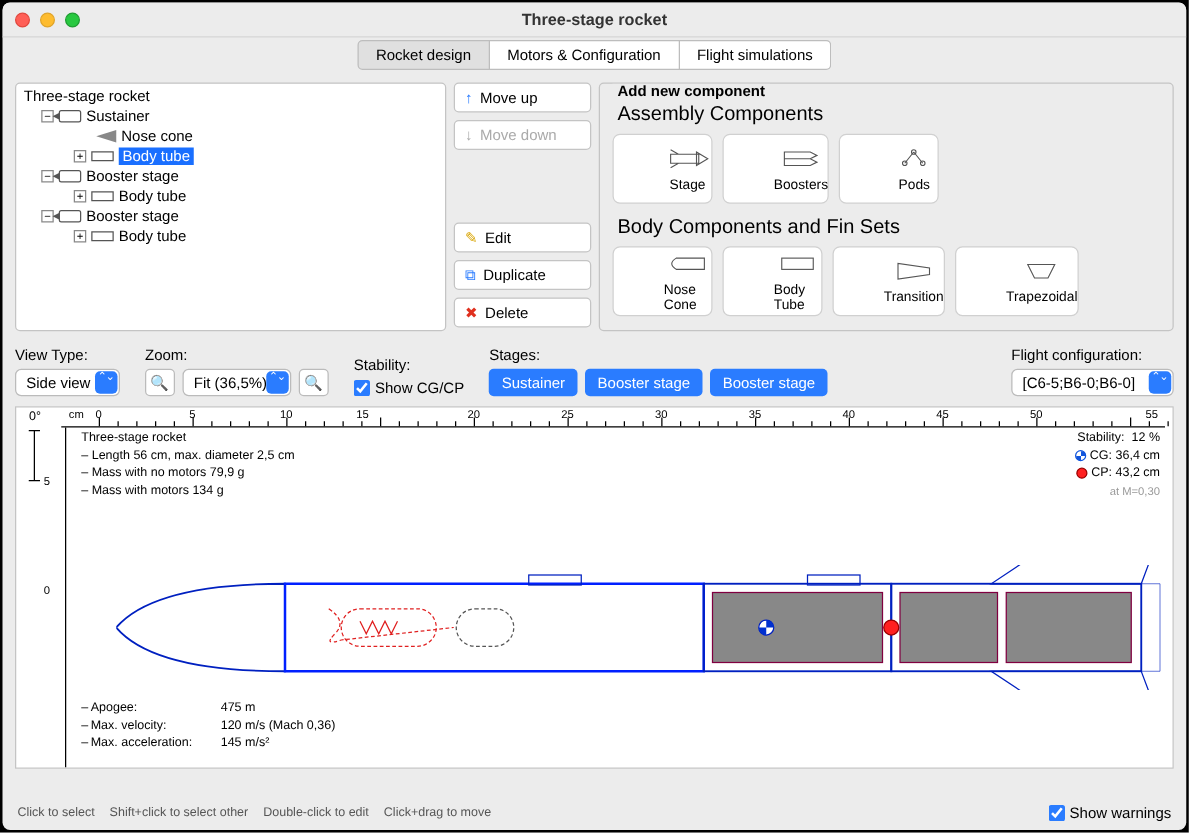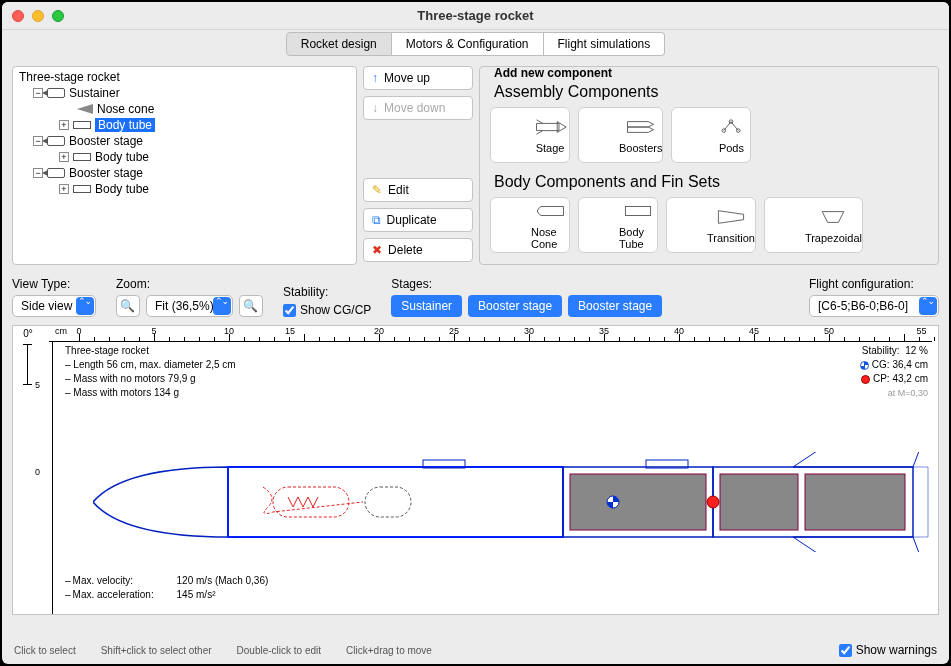--- a/index.html
+++ b/index.html
@@ -76,21 +76,21 @@
 .info-bottom { position: absolute; left: 52px; bottom: 12px; font-size: 10px; line-height: 14px; }
 .info-bottom .row { display: flex; }
 .info-bottom .row::before { content: "– "; margin-right: 2px; }
 .info-bottom .lbl { width: 104px; }
 .cg-dot { display: inline-block; width: 9px; height: 9px; border-radius: 50%; background: conic-gradient(#15d 0 90deg, #fff 90deg 180deg, #15d 180deg 270deg, #fff 270deg 360deg); border: 1px solid #15d; vertical-align: middle; }
 .cp-dot { display: inline-block; width: 9px; height: 9px; border-radius: 50%; background: #ff2020; border: 0.5px solid #900; vertical-align: middle; }
 
 .rocket { position: absolute; left: 80px; top: 126px; }
 .rocket svg { display: block; }
 
-.footer { position: absolute; bottom: 0; left: 0; right: 0; height: 28px; display: flex; align-items: center; padding: 0 12px; font-size: 10px; color: #555; gap: 25px; }
+.footer { position: absolute; bottom: 0; left: 0; right: 0; height: 28px; display: flex; align-items: center; padding: 0 12px; font-size: 10px; color: #555; gap: 12px; }
 .footer .right { margin-left: auto; display: flex; align-items: center; gap: 4px; font-size: 12px; color: #000; }
 </style>
 </head>
 <body>
 
 <div class="window">
   <div class="titlebar">
     <div class="traffic">
       <div class="tl red"></div>
       <div class="tl yellow"></div>
@@ -356,20 +356,24 @@
       <div>Mass with motors 134 g</div>
     </div>
     <div class="info-right">
       <div><span>Stability:</span>&nbsp;&nbsp;<span>12 %</span></div>
       <div><span class="cg-dot"></span> <span>CG:</span> <span>36,4 cm</span></div>
       <div><span class="cp-dot"></span> <span>CP:</span> <span>43,2 cm</span></div>
       <div style="color:#999;font-size:9px">at M=0,30</div>
     </div>
     <div class="info-bottom">
       <div class="row">
+          <span class="lbl">Apogee:</span>
+          <span>475 m</span>
+        </div>
+      <div class="row">
           <span class="lbl">Max. velocity:</span>
           <span>120 m/s  (Mach 0,36)</span>
         </div>
       <div class="row">
           <span class="lbl">Max. acceleration:</span>
           <span>145 m/s²</span>
         </div>
     </div>
 
     <div class="rocket">

